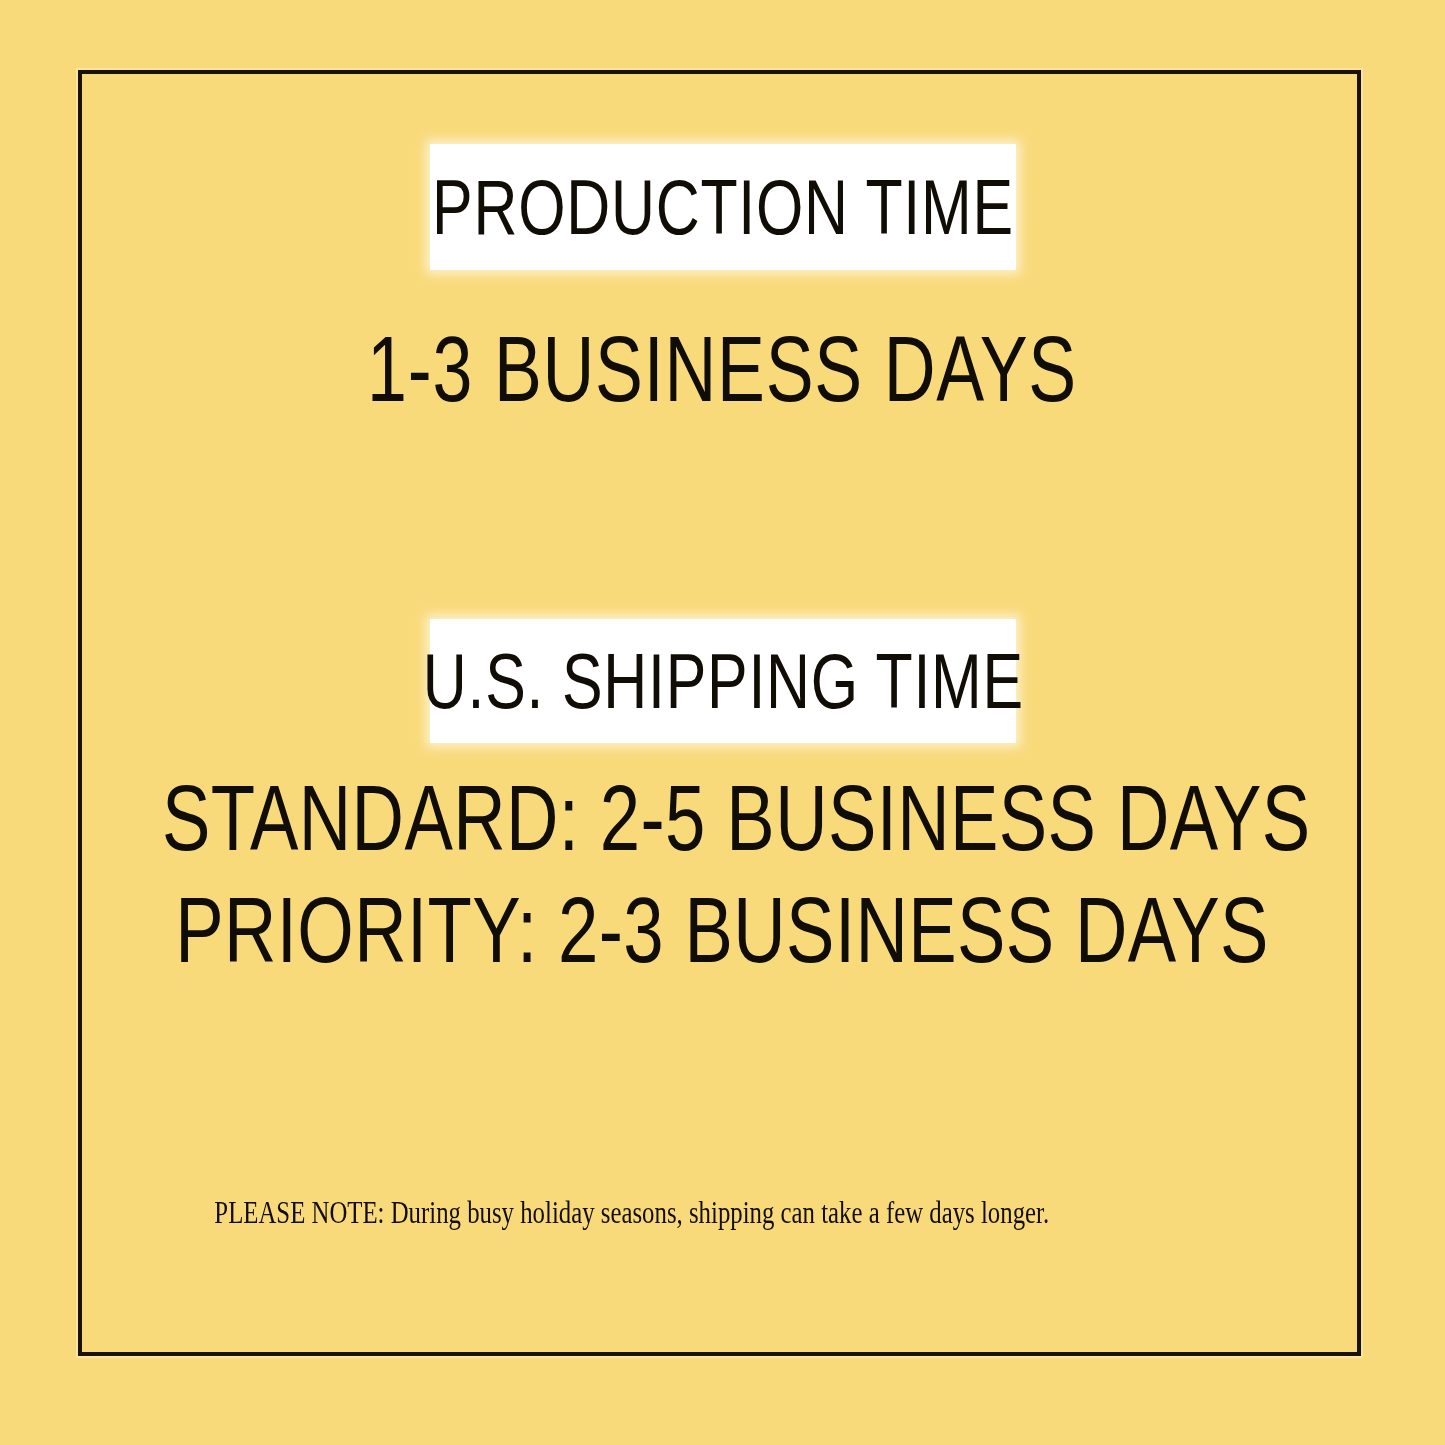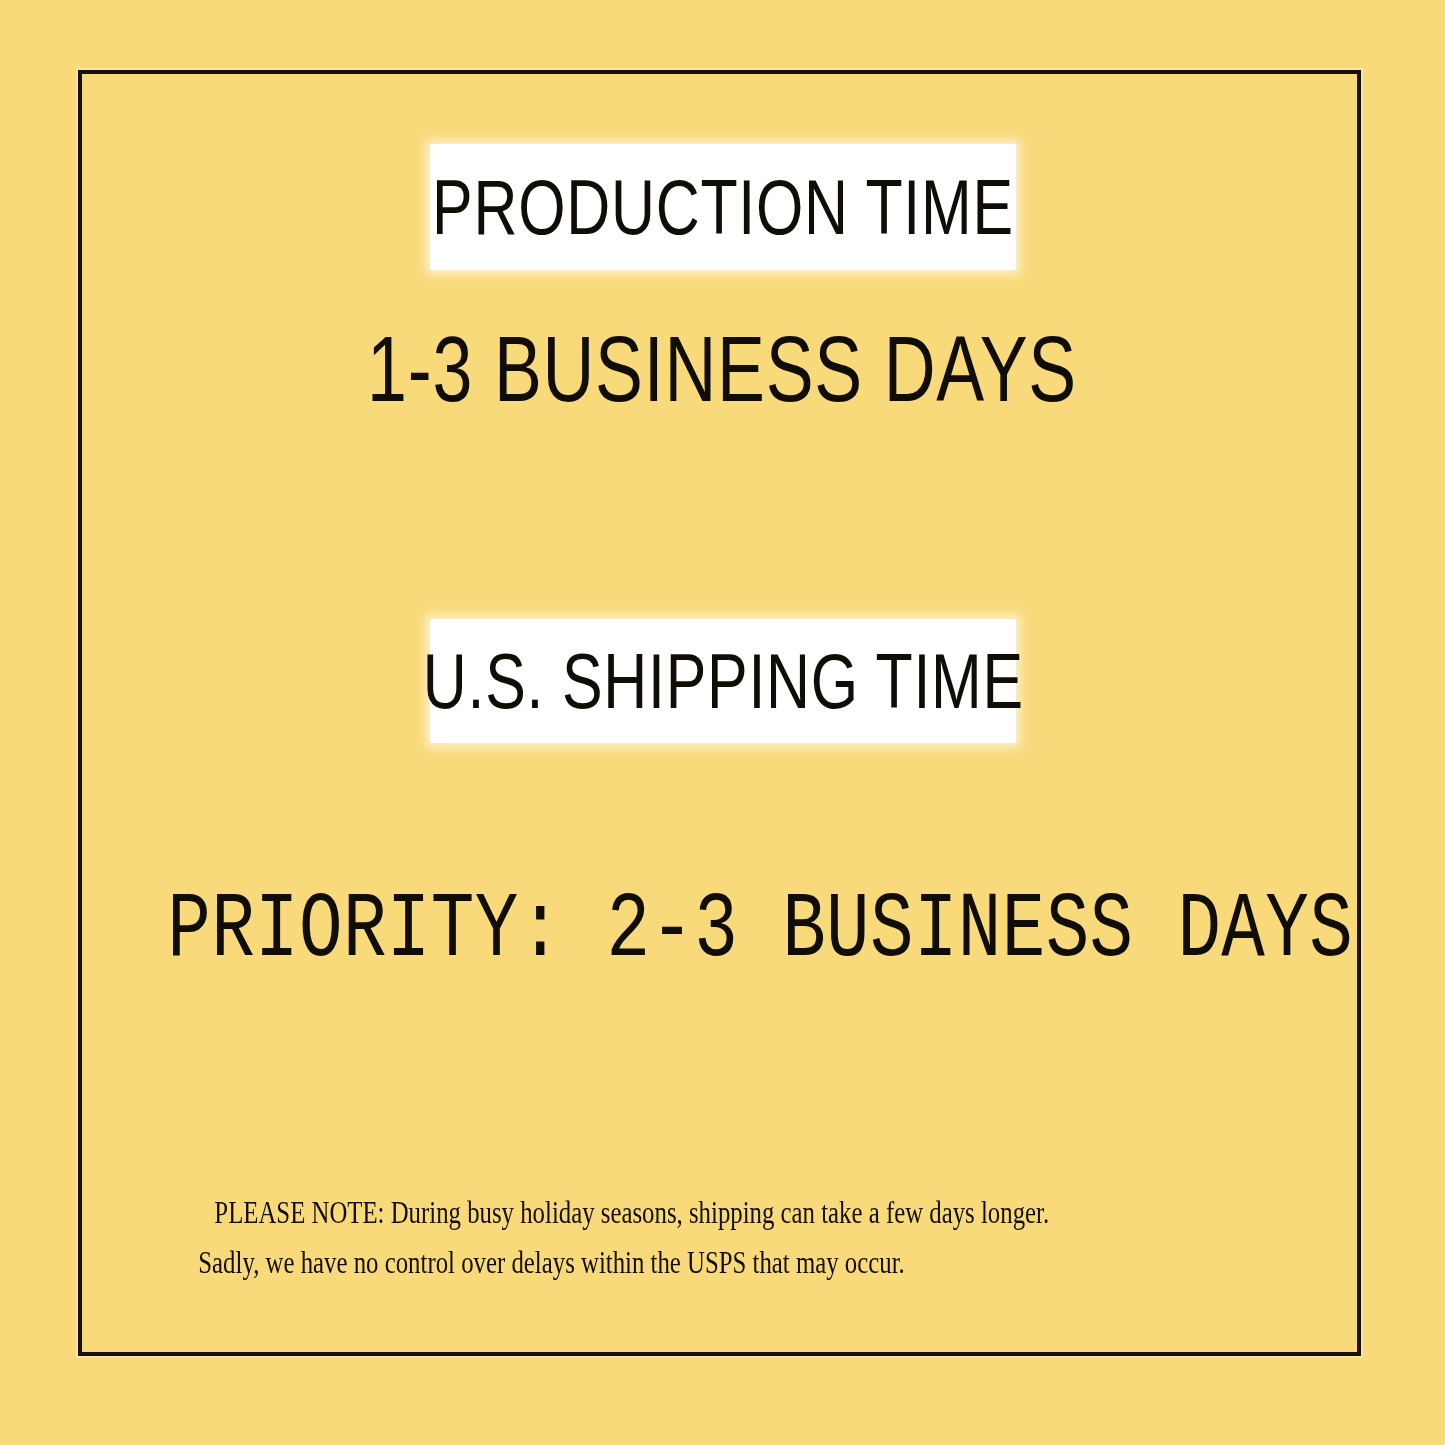--- a/index.html
+++ b/index.html
@@ -94,21 +94,20 @@
   }
   #line-standard {
     top: 772px;
     font-size: 93px;
     letter-spacing: 0.5px;
   }
   #line-priority {
     top: 884px;
     font-size: 93px;
     letter-spacing: 0.5px;
-    font-family: Liberation Mono, monospace;
   }
 
   
   #fineprint {
     position: absolute;
     left: 110px;
     top: 1188px;
     width: 1225px;
     color: #120d07;
     font-family: Liberation Serif, serif;
@@ -140,28 +139,28 @@
     </div>
 
     <div class="bigline" id="line-production-days">
       <span>1-3 BUSINESS DAYS</span>
     </div>
 
     <div class="chip" id="chip-shipping">
       <div class="chip-text">U.S. SHIPPING TIME</div>
     </div>
 
+    <div class="bigline" id="line-standard">
+      <span>STANDARD: 2-5 BUSINESS DAYS</span>
+    </div>
 
     <div class="bigline" id="line-priority">
       <span>PRIORITY: 2-3 BUSINESS DAYS</span>
     </div>
 
     <div id="fineprint">
       <div class="fp-line">
         <span>PLEASE NOTE: During busy holiday seasons, shipping can take a few days longer.</span>
       </div>
-      <div class="fp-line">
-        <span>Sadly, we have no control over delays within the USPS that may occur.</span>
-      </div>
     </div>
 
   </div>
 </div>
 
 </body></html>

